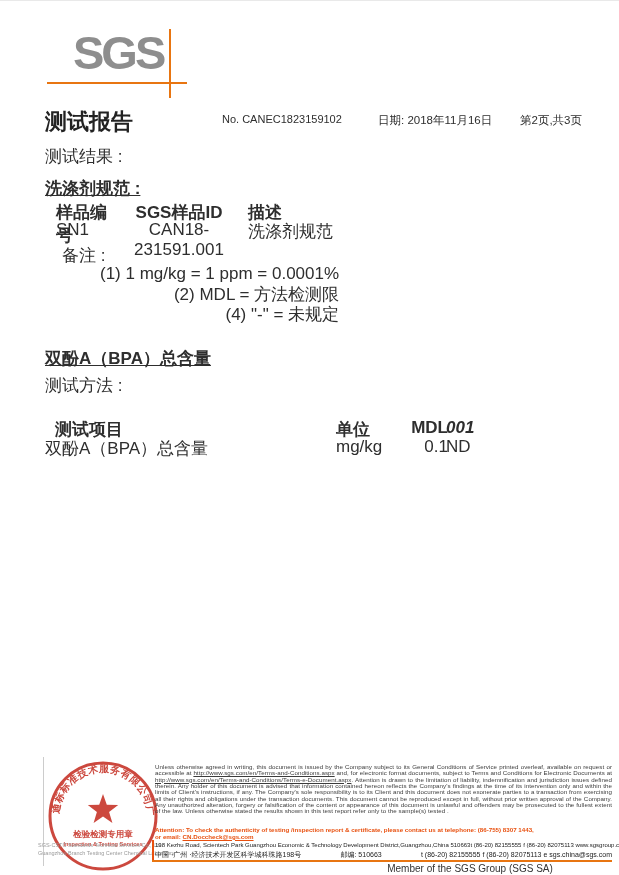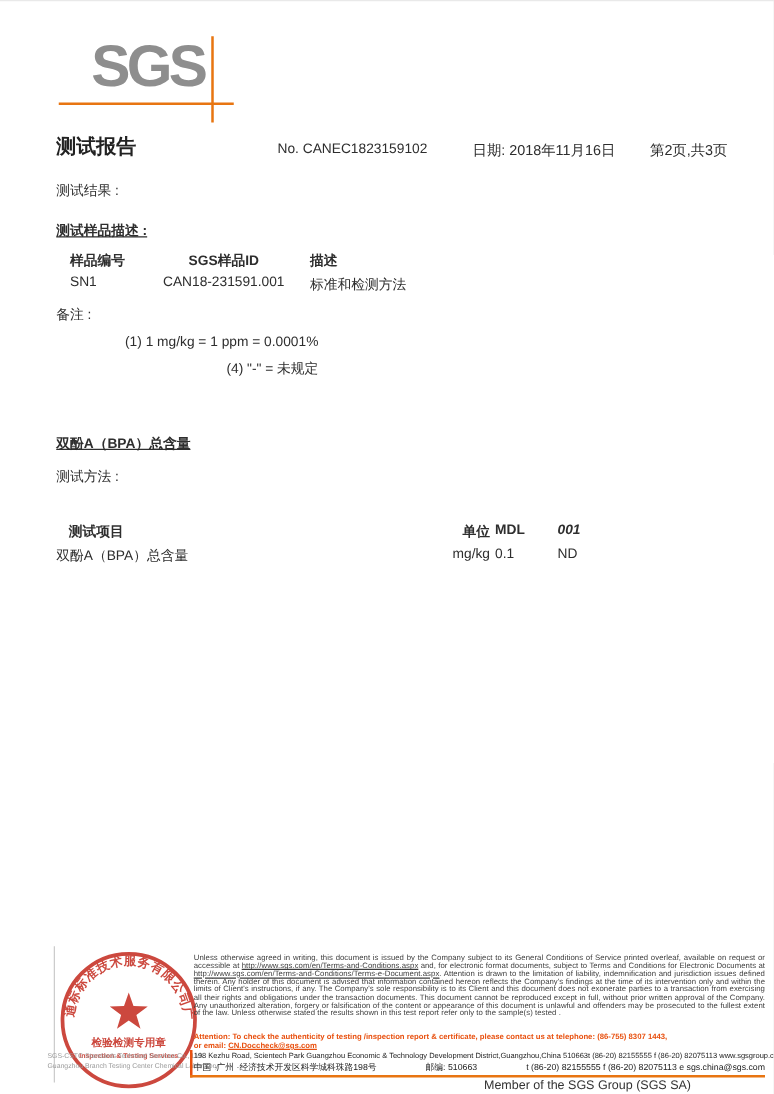--- a/index.html
+++ b/index.html
@@ -12,45 +12,45 @@
   .abs{position:absolute;}
 
   
   .logo-text{
     left:73px;top:28px;font-size:47px;font-weight:900;color:#8e8e8e;
     letter-spacing:-3px;line-height:1;
   }
   .logo-hline{left:47px;top:81px;width:140px;height:2px;background:#e87511;}
   .logo-vline{left:169px;top:28px;width:2px;height:69px;background:#e87511;}
 
-  .report-title{left:45px;top:106px;font-size:16px;font-weight:bold;color:#222;}
+  .report-title{left:45px;top:106px;font-size:22px;font-weight:bold;color:#222;}
   .report-no{left:222px;top:112px;font-size:11px;}
   .report-date{left:378px;top:112px;font-size:11.5px;}
   .report-page{left:520px;top:112px;font-size:11.5px;}
 
   
-  .body-text{font-size:11px;}
+  .body-text{font-size:17px;}
   .results-label{left:45px;top:144px;}
   .sample-heading{left:45px;top:176px;font-weight:bold;text-decoration:underline;}
 
   .s-col1{left:56px;width:54px;text-align:left;}
   .s-col2{left:124px;width:110px;text-align:center;}
   .s-col3{left:248px;}
   .s-head{top:200px;font-weight:bold;}
   .s-row{top:219px;}
 
-  .remarks-label{left:45px;top:243px;text-align:right;}
+  .remarks-label{left:62px;top:243px;text-align:right;}
   .remarks-list{left:100px;top:263px;line-height:20.5px;text-align:right;}
 
   .bpa-heading{left:45px;top:346px;font-weight:bold;text-decoration:underline;}
   .method-label{left:45px;top:373px;}
   .method-text{left:100px;top:373px;width:482px;line-height:19.5px;}
 
-  .t-col-unit{left:348px;width:44px;text-align:right;}
-  .t-col-mdl{left:396px;width:42px;text-align:left;}
+  .t-col-unit{left:336px;width:44px;text-align:left;}
+  .t-col-mdl{left:406px;width:42px;text-align:right;}
   .t-col-res{left:446px;width:42px;text-align:left;}
   .t-head{top:417px;font-weight:bold;}
   .t-item-head{left:55px;}
   .t-row{top:436px;font-weight:normal;}
   .t-item{left:45px;}
   .res-italic{font-style:italic;}
 
   
   .footer{position:absolute;left:0;top:752px;width:619px;height:123px;}
   .f-left-line{left:43px;top:4px;width:1px;height:109px;background:#cccccc;}
@@ -81,32 +81,33 @@
   <div class="abs logo-text">SGS</div>
   <div class="abs logo-hline"></div>
   <div class="abs logo-vline"></div>
 
   <div class="abs report-title">测试报告</div>
   <div class="abs report-no">No. CANEC1823159102</div>
   <div class="abs report-date">日期: 2018年11月16日</div>
   <div class="abs report-page">第2页,共3页</div>
 
   <div class="abs body-text results-label">测试结果 :</div>
-  <div class="abs body-text sample-heading">测试样品描述 :</div>
+  <div class="abs body-text sample-heading">洗涤剂规范 :</div>
 
   <div class="abs body-text s-head s-col1">样品编号</div>
   <div class="abs body-text s-head s-col2">SGS样品ID</div>
   <div class="abs body-text s-head s-col3">描述</div>
   <div class="abs body-text s-row s-col1">SN1</div>
   <div class="abs body-text s-row s-col2">CAN18-231591.001</div>
-  <div class="abs body-text s-row s-col3">标准和检测方法</div>
+  <div class="abs body-text s-row s-col3">洗涤剂规范</div>
 
   <div class="abs body-text remarks-label">备注 :</div>
   <div class="abs body-text remarks-list">
     <div>(1) 1 mg/kg = 1 ppm = 0.0001%</div>
+    <div>(2) MDL = 方法检测限</div>
     <div>(4) "-" = 未规定</div>
   </div>
 
   <div class="abs body-text bpa-heading">双酚A（BPA）总含量</div>
   <div class="abs body-text method-label">测试方法 :</div>
 
   <div class="abs body-text t-head t-item-head u">测试项目</div>
   <div class="abs body-text t-head t-col-unit u">单位</div>
   <div class="abs body-text t-head t-col-mdl u">MDL</div>
   <div class="abs body-text t-head t-col-res u res-italic">001</div>

